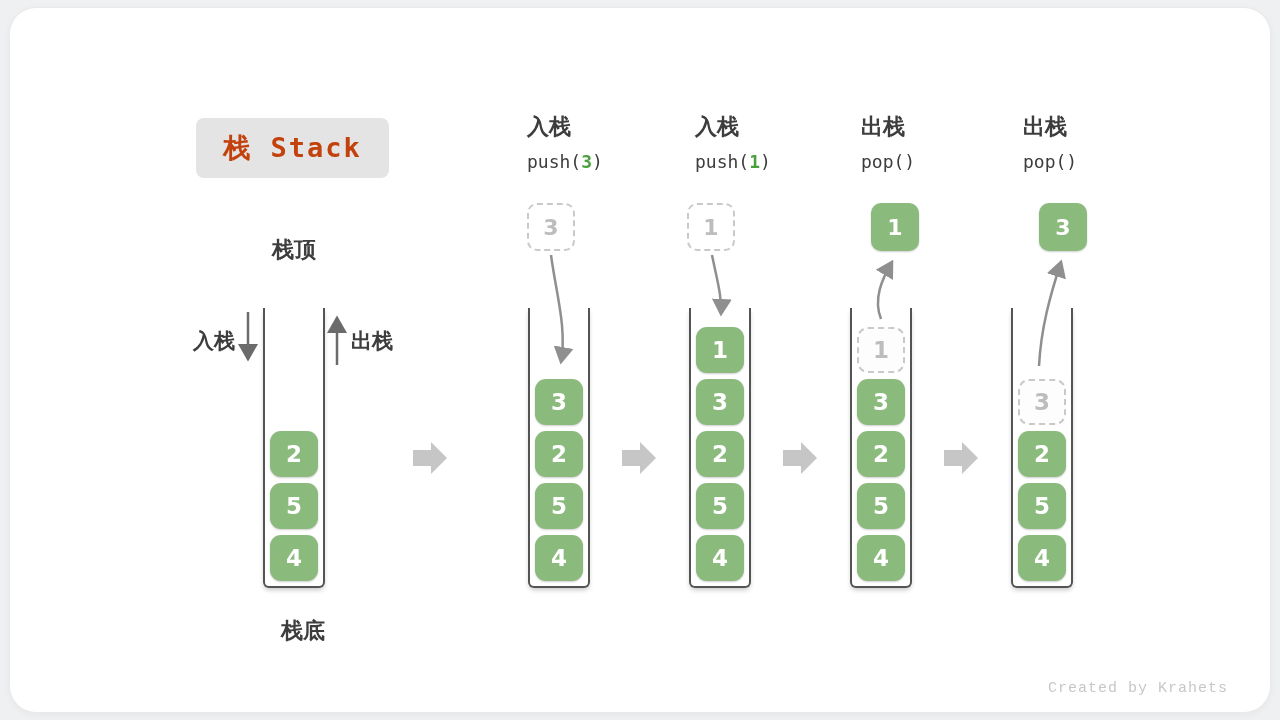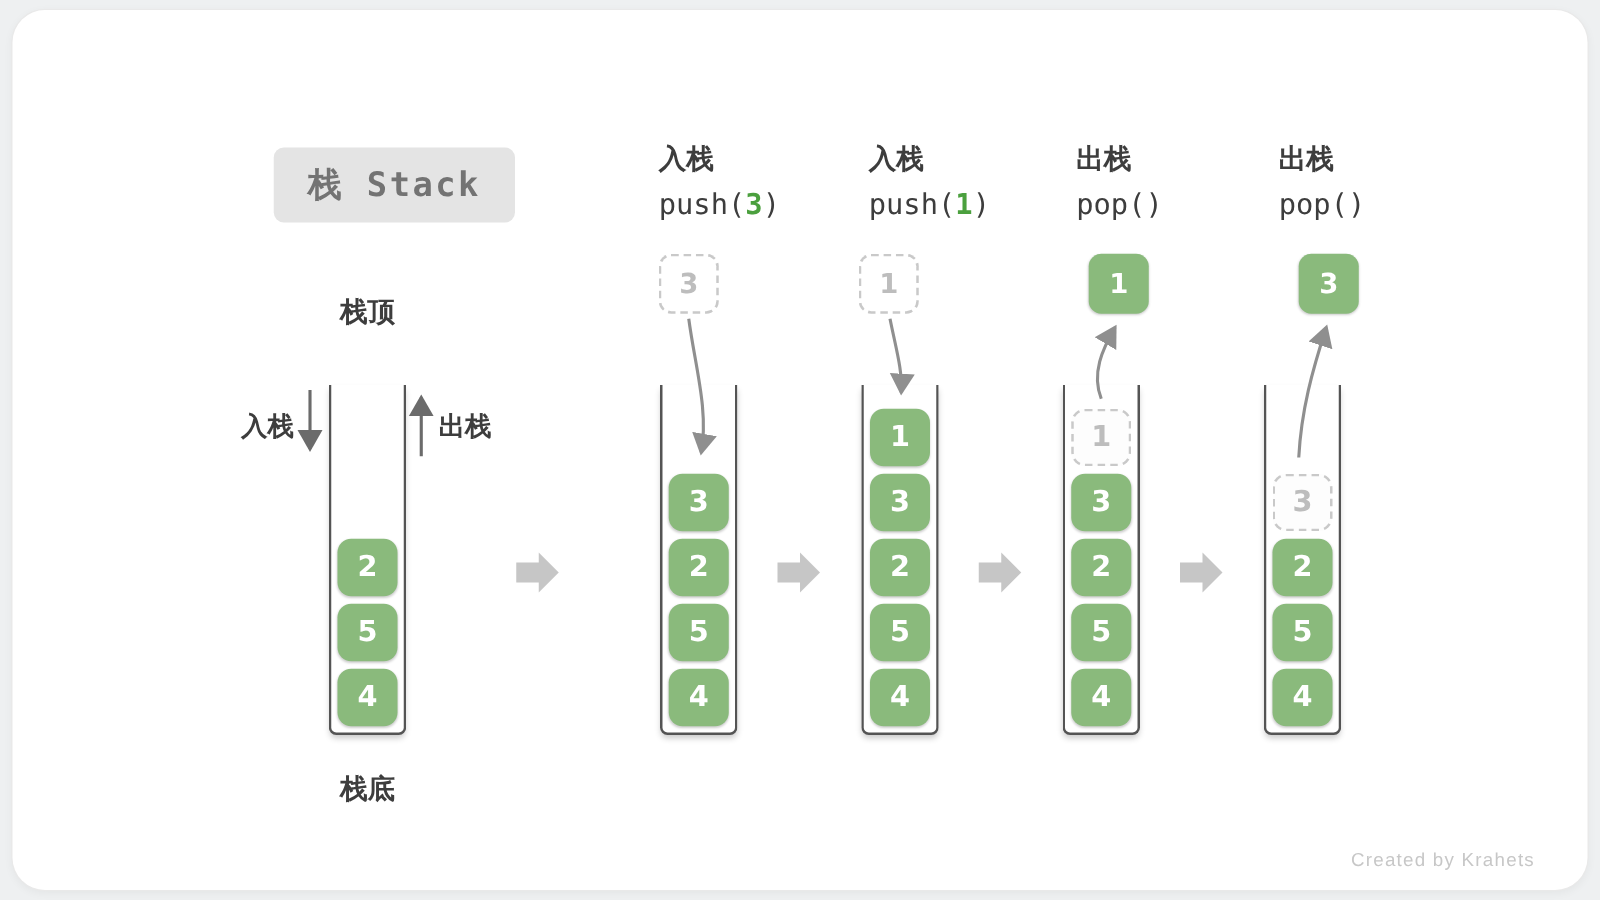--- a/index.html
+++ b/index.html
@@ -6,26 +6,26 @@
   .canvas{position:relative;width:1280px;height:720px;overflow:hidden;
           font-family:"DejaVu Sans",sans-serif;background:#eef0f1;}
   .card{position:absolute;left:10px;top:8px;width:1260px;height:704px;
         background:#ffffff;border-radius:26px;
         box-shadow:0 0 0 1px #e9e9e9,0 2px 8px rgba(0,0,0,.05);}
 
   
   .title-box{position:absolute;left:186px;top:110px;width:193px;height:60px;
              background:#e4e4e4;border-radius:8px;display:flex;align-items:center;justify-content:center;
              font-family:"DejaVu Sans Mono","DejaVu Sans",monospace;font-weight:700;
-             font-size:27px;color:#737373;letter-spacing:2px;margin-left:23px;}
+             font-size:27px;color:#c2410c;letter-spacing:2px;}
 
   
   .lbl{position:absolute;font-weight:700;color:#3d3d3d;font-size:22px;}
   .lbl-top{left:253px;top:227px;width:62px;text-align:center;}
-  .lbl-bottom{left:253px;top:608px;width:62px;text-align:center;}
+  .lbl-bottom{left:253px;top:608px;width:62px;text-align:right;}
   .lbl-push{left:183px;top:319px;font-size:21px;}
   .lbl-pop{left:341px;top:319px;font-size:21px;}
 
   
   .stack{position:absolute;top:300px;width:62px;height:280px;box-sizing:border-box;
          border-left:2px solid #545454;border-right:2px solid #545454;border-bottom:2px solid #545454;
          border-radius:0 0 6px 6px;background:#fff;
          box-shadow:0 3px 5px -1px rgba(0,0,0,.22);
          display:flex;flex-direction:column;justify-content:flex-end;align-items:center;
          gap:6px;padding-bottom:5px;}
@@ -34,34 +34,34 @@
   .cell{width:48px;height:46px;border-radius:11px;flex:0 0 auto;box-sizing:border-box;
         display:flex;align-items:center;justify-content:center;
         background:#8aba7c;color:#ffffff;font-size:23px;font-weight:600;
         box-shadow:0 1px 2px rgba(0,0,0,.2);}
   .cell.dashed{background:#fdfdfd;border:2px dashed #c9c9c9;color:#bdbdbd;box-shadow:none;}
 
   
   .hdr{position:absolute;top:104px;}
   .hdr-c2{left:517px}.hdr-c3{left:685px}.hdr-c4{left:851px}.hdr-c5{left:1013px}
   .hdr .cn{font-size:22px;font-weight:700;color:#3d3d3d;margin-bottom:9px;}
-  .hdr .code{font-family:"DejaVu Sans Mono",monospace;font-size:23px;color:#3d3d3d;}
+  .hdr .code{font-family:"DejaVu Sans Mono",monospace;font-size:18px;color:#3d3d3d;}
   .hdr .code .arg{color:#4ba03e;font-weight:700;}
 
   
   .float{position:absolute;top:195px;width:48px;height:48px;border-radius:10px;box-sizing:border-box;
          display:flex;align-items:center;justify-content:center;font-size:22px;font-weight:600;}
   .float.dashed{border:2px dashed #c9c9c9;color:#bdbdbd;background:#fff;}
   .float.solid{background:#8aba7c;color:#fff;box-shadow:0 1px 2px rgba(0,0,0,.2);}
   .float-c2{left:517px}.float-c3{left:677px}.float-c4{left:861px}.float-c5{left:1029px}
 
   .overlay{position:absolute;left:0;top:0;width:1280px;height:720px;pointer-events:none;}
 
   .watermark{position:absolute;right:42px;top:672px;
-             font-family:Liberation Sans, sans-serif;font-size:15px;
+             font-family:Liberation Mono, monospace;font-size:15px;
              color:#c7c7c7;letter-spacing:1px;text-align:center;}
 </style>
 </head>
 <body>
 
 <div class="canvas">
   <div class="card">
 
     <div class="title-box">栈 Stack</div>
 

